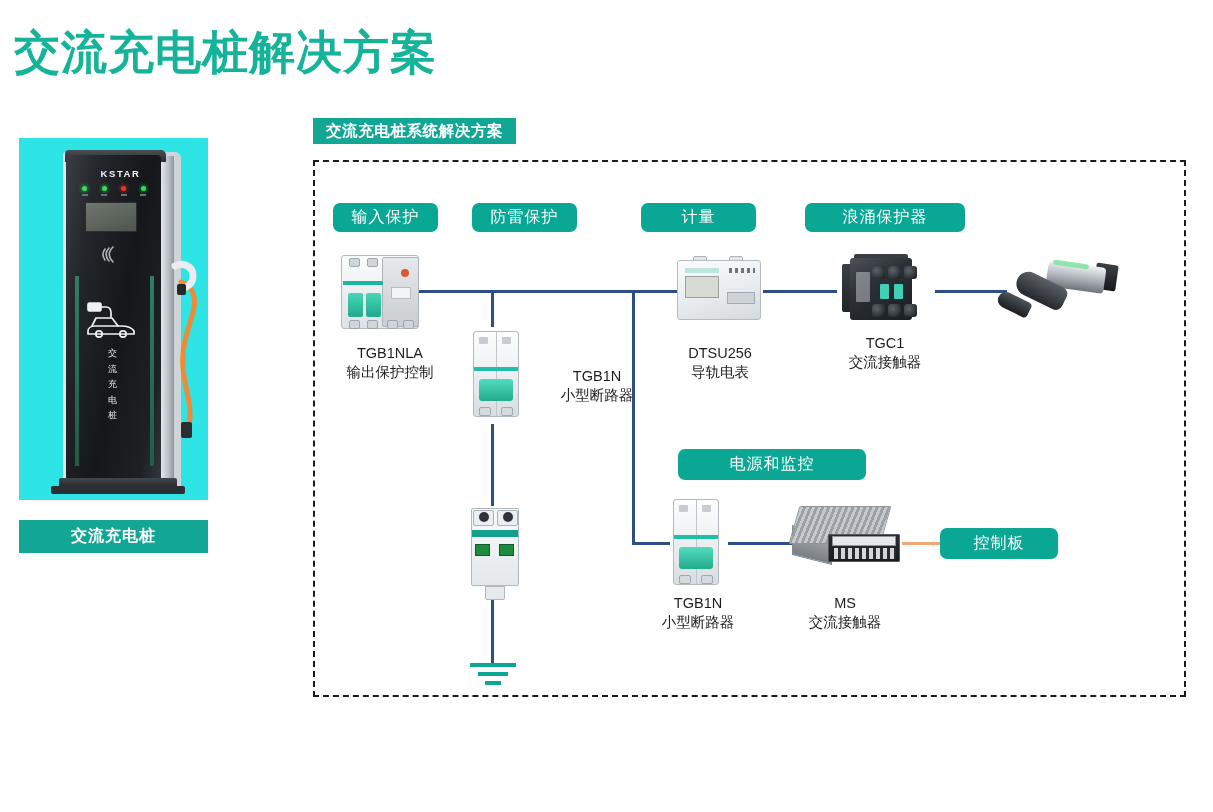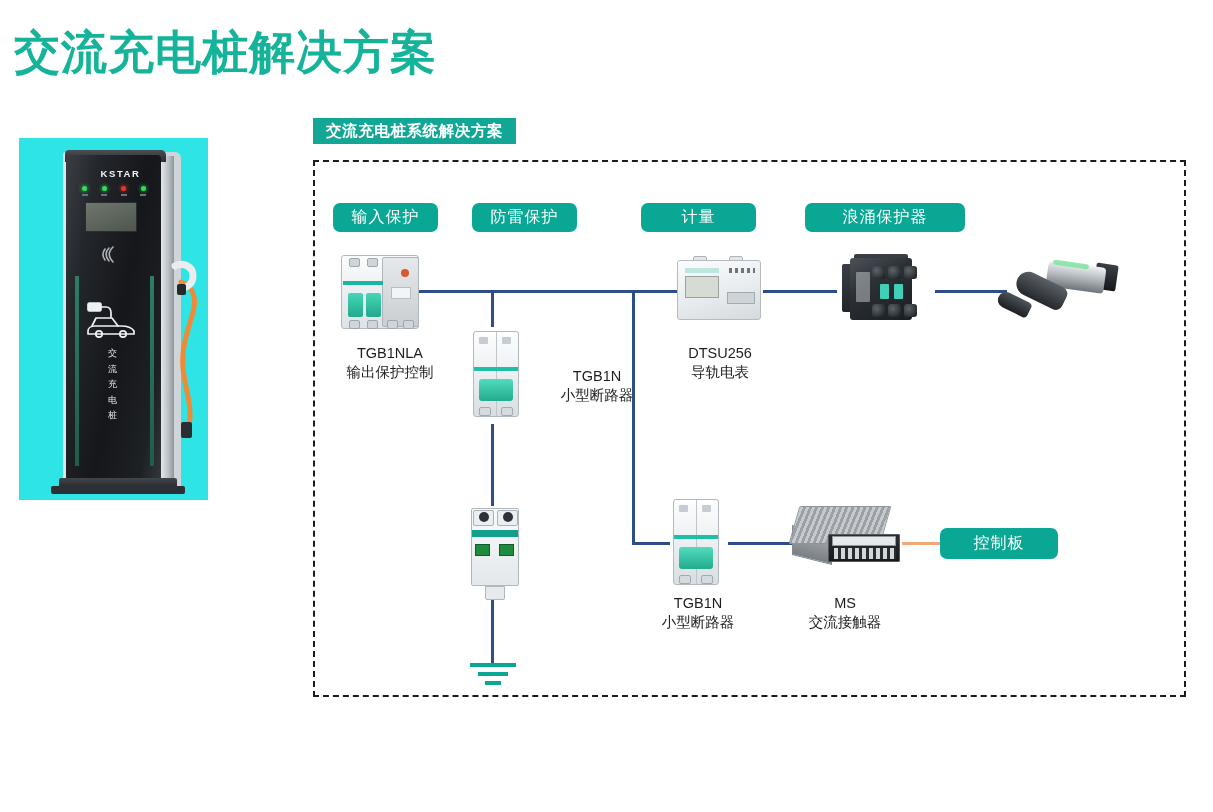--- a/index.html
+++ b/index.html
@@ -403,20 +403,21 @@
         <path d="M8 6 C16 2 26 6 26 16 C26 24 20 28 14 28" stroke="#e9edf0" stroke-width="7" stroke-linecap="round"></path>
         <rect x="10" y="24" width="9" height="11" rx="2" fill="#26292c"></rect>
         <rect x="14" y="162" width="11" height="16" rx="2" fill="#2b2e31"></rect>
       </svg>
     </div>
 
     <div class="pile-base"></div>
     <div class="pile-foot"></div>
   </div>
 
+  <div class="product-caption">交流充电桩</div>
 
 
   <div class="panel-title">交流充电桩系统解决方案</div>
 
   <div class="diagram">
 
     <div class="wire wire-ac" style="left:82px; top:128px; width:282px; height:3px;"></div>
 
     <div class="wire wire-ac" style="left:448px; top:128px; width:74px; height:3px;"></div>
 
@@ -440,20 +441,23 @@
       <span>输入保护</span>
     </div>
     <div class="pill" style="left:157px; top:41px; width:105px; height:29px;">
       <span>防雷保护</span>
     </div>
     <div class="pill" style="left:326px; top:41px; width:115px; height:29px;">
       <span>计量</span>
     </div>
     <div class="pill" style="left:490px; top:41px; width:160px; height:29px;">
       <span>浪涌保护器</span>
+    </div>
+    <div class="pill" style="left:363px; top:287px; width:188px; height:31px;">
+      <span>电源和监控</span>
     </div>
     <div class="pill" style="left:625px; top:366px; width:118px; height:31px;">
       <span>控制板</span>
     </div>
 
     <div class="dev" style="left:20px; top:85px; width:96px; height:96px;">
       <div class="rcbo-body"></div>
       <div class="rcbo-dark"></div>
       <div class="rcbo-tealbar" style="left:8px;"></div>
       <div class="rcbo-win"></div>
@@ -520,20 +524,24 @@
       <div class="cont-plate"></div>
       <div class="cont-term" style="left:32px; top:16px;"></div>
       <div class="cont-term" style="left:48px; top:16px;"></div>
       <div class="cont-term" style="left:64px; top:16px;"></div>
       <div class="cont-term" style="left:32px; top:54px;"></div>
       <div class="cont-term" style="left:48px; top:54px;"></div>
       <div class="cont-term" style="left:64px; top:54px;"></div>
       <div class="cont-teal" style="left:40px;"></div>
       <div class="cont-teal" style="left:54px;"></div>
     </div>
+    <div class="devlabel" style="left:500px; top:172px; width:140px;">
+      <span>TGC1</span><br>
+      <span>交流接触器</span>
+    </div>
 
     <div class="dev" style="left:676px; top:88px; width:132px; height:86px;">
       <div class="gun-rear"></div>
       <div class="gun-handle"></div>
       <div class="gun-hl"></div>
       <div class="gun-neck"></div>
       <div class="gun-nose"></div>
     </div>
 
     <div class="dev" style="left:348px; top:333px; width:70px; height:98px;">

